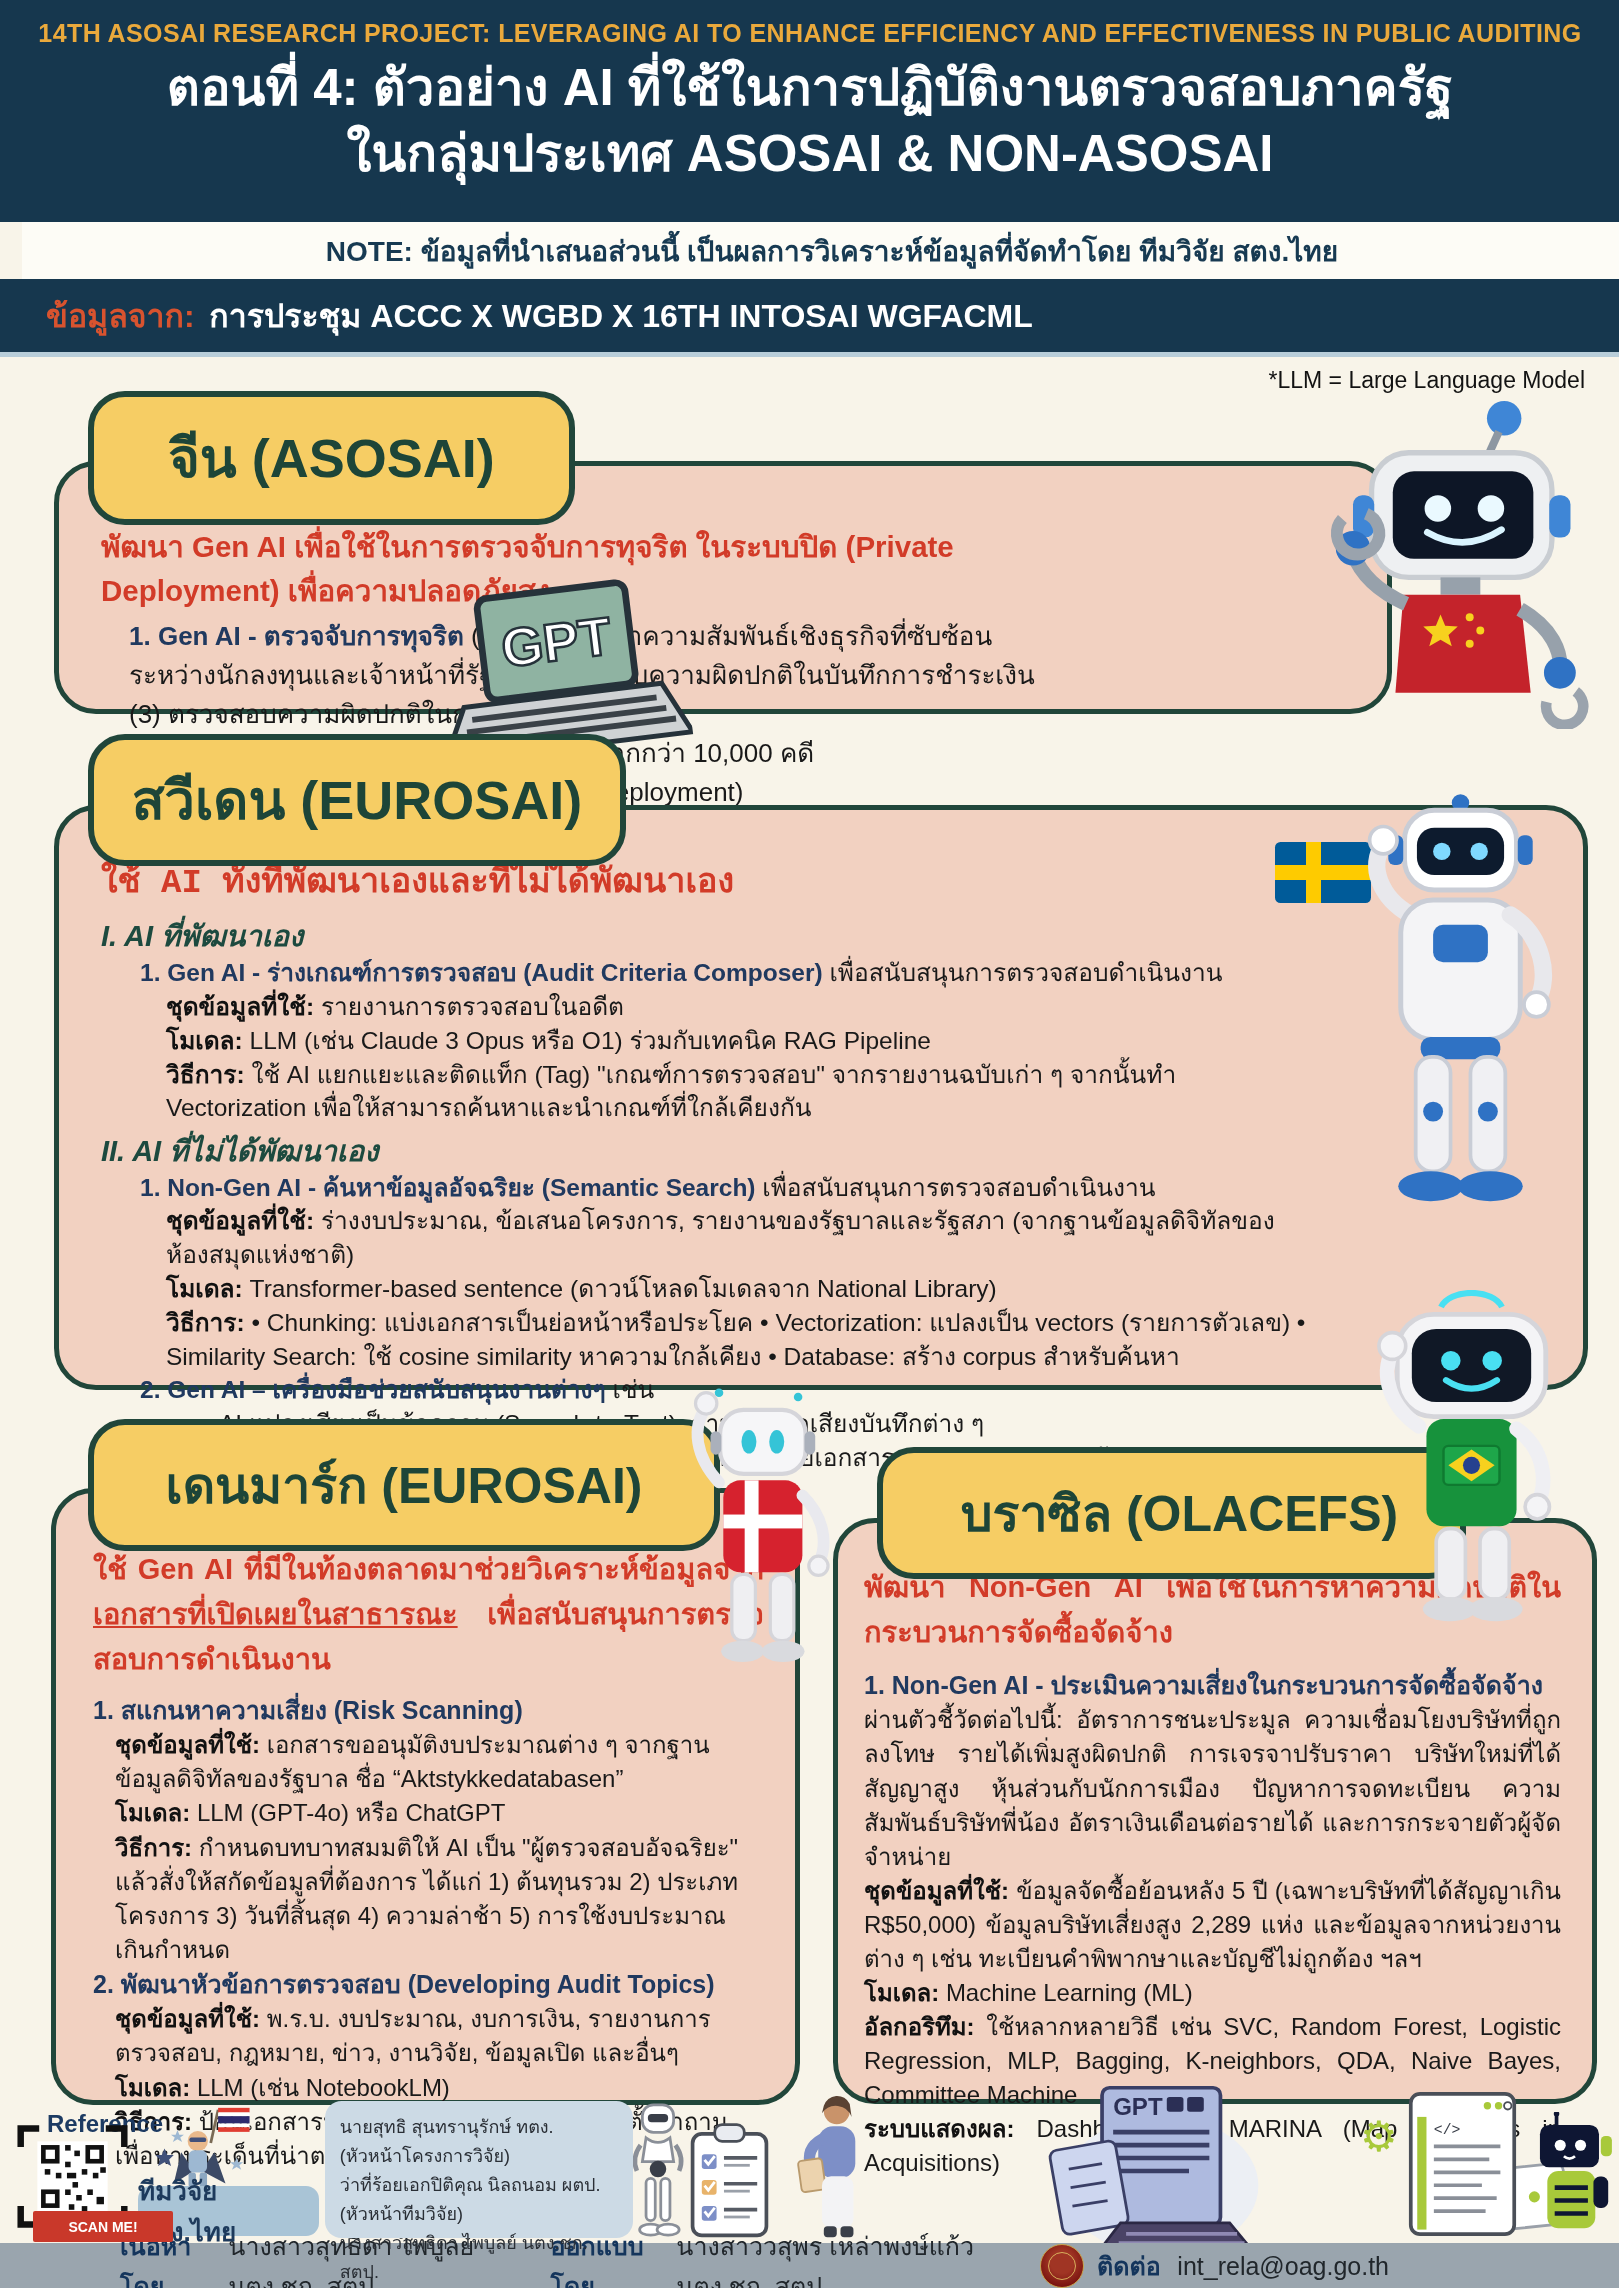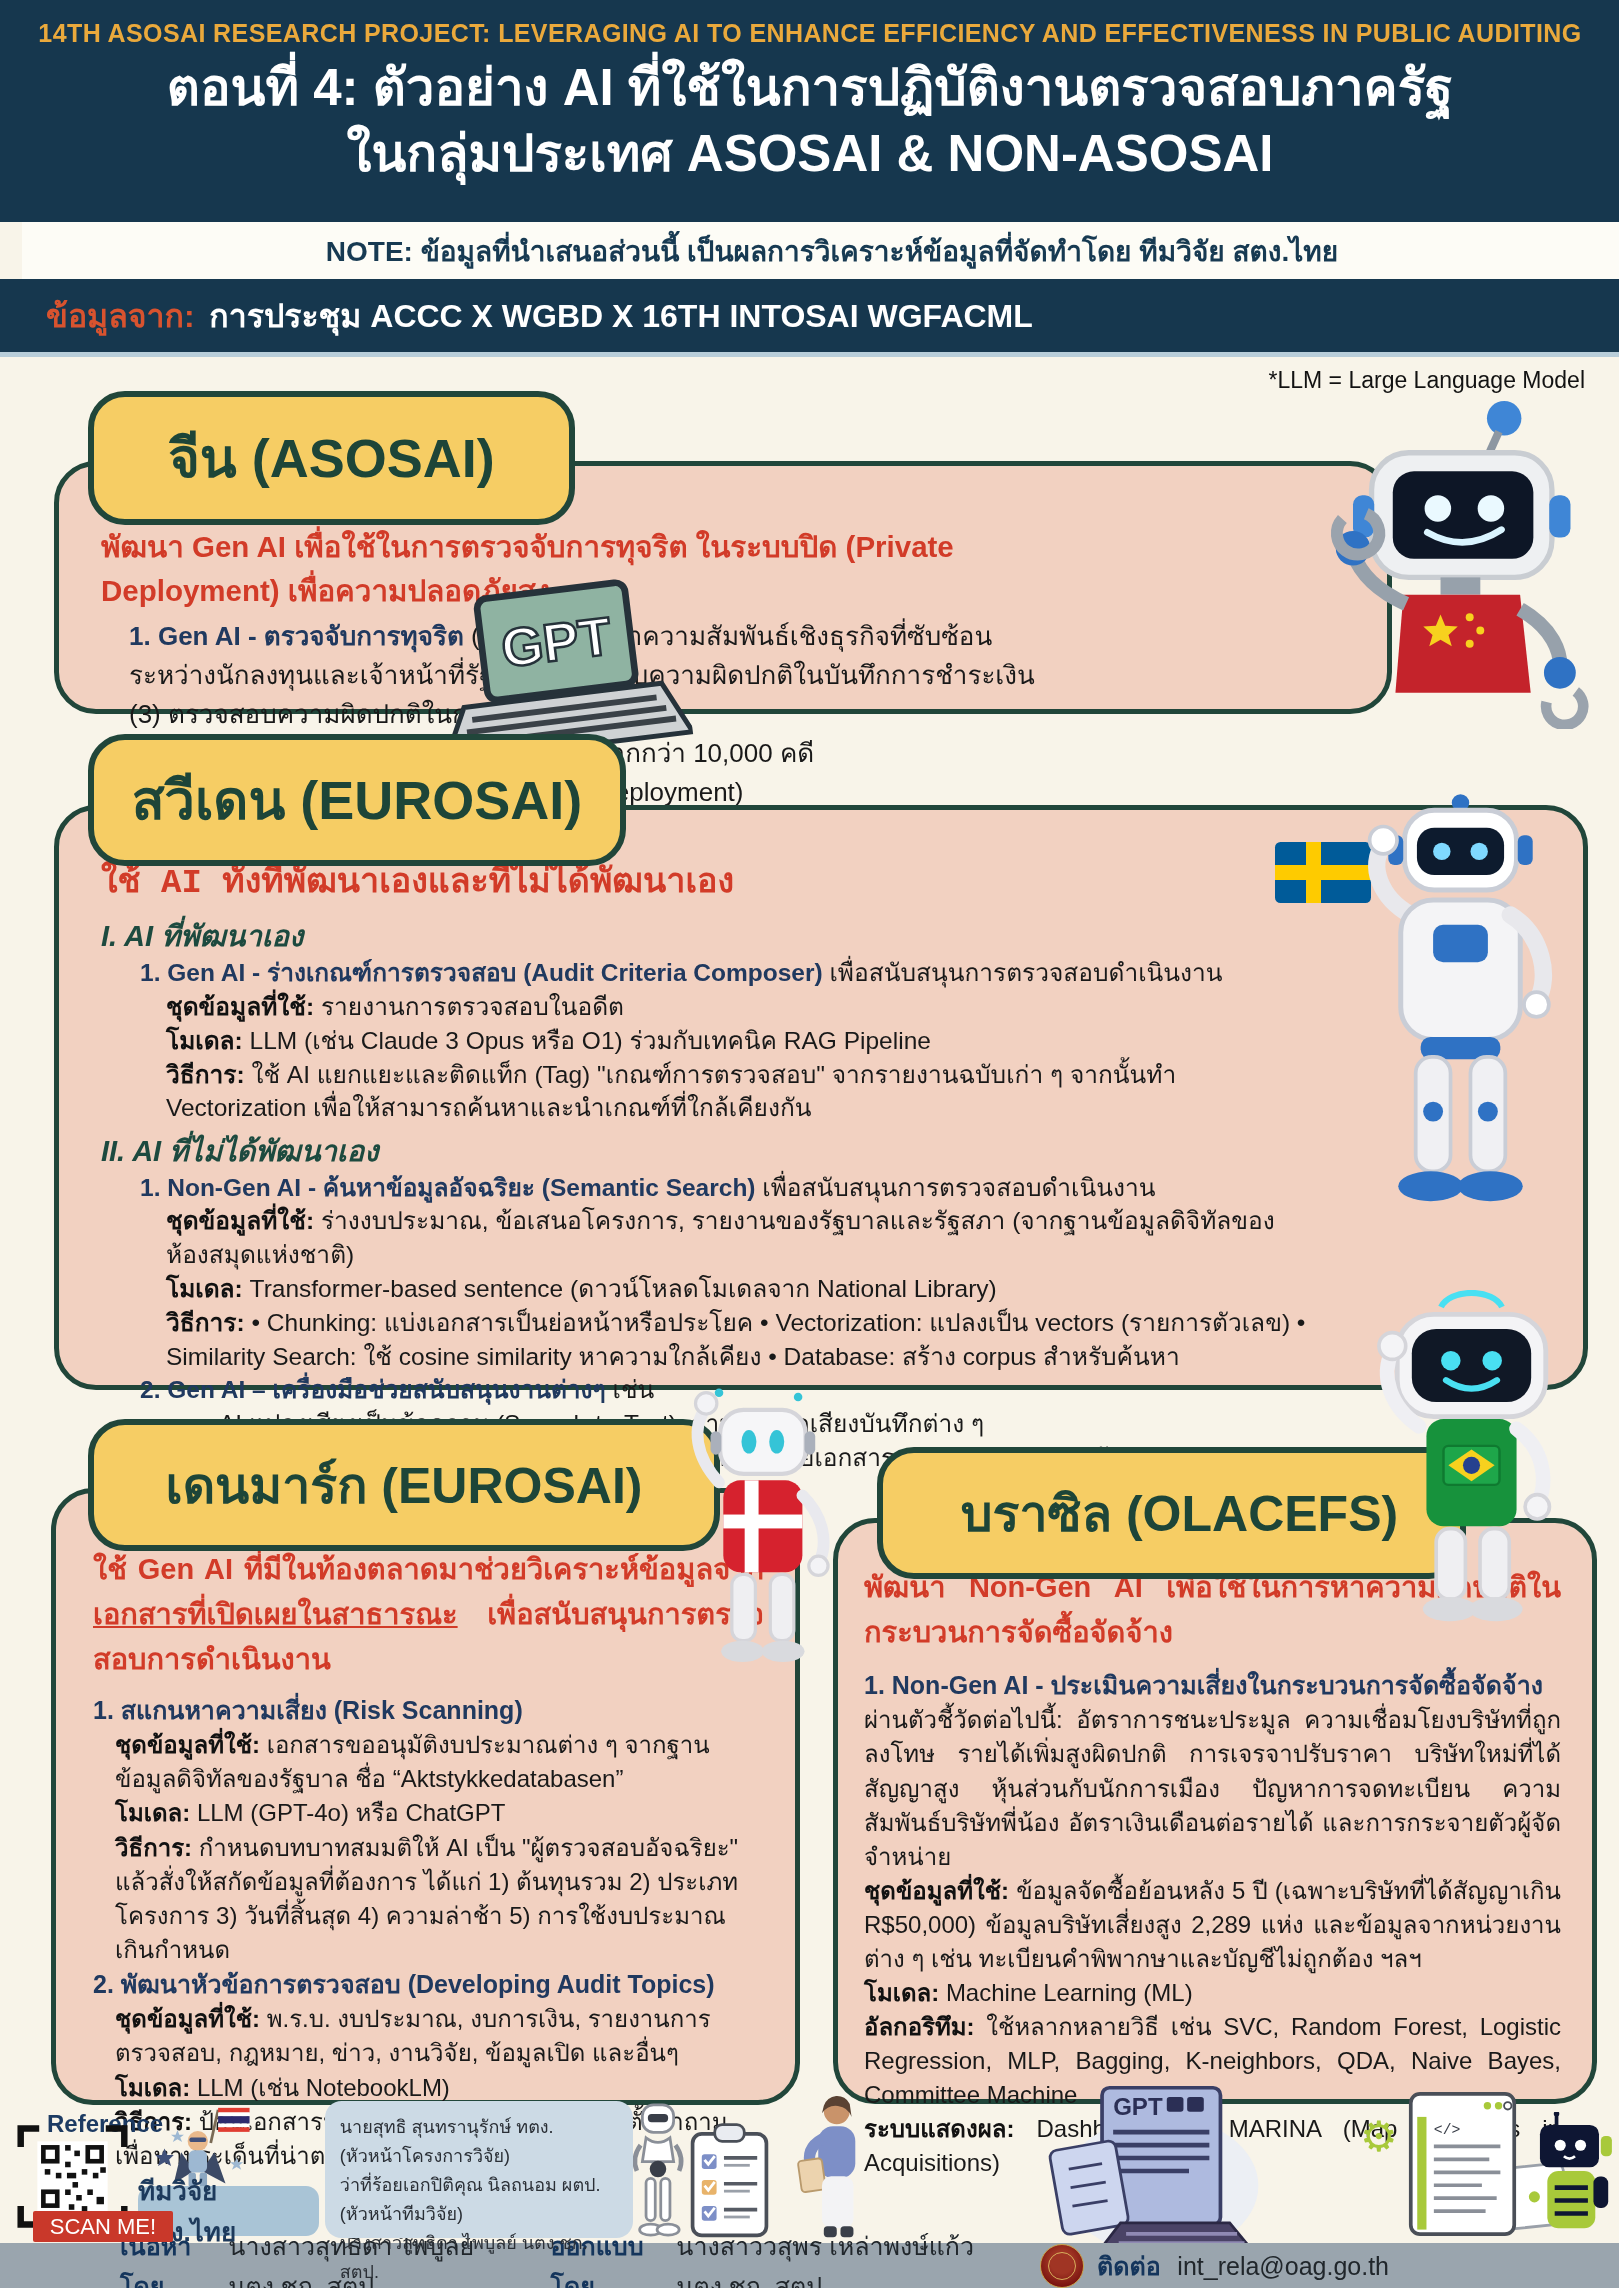--- a/index.html
+++ b/index.html
@@ -62,21 +62,21 @@
   .sweden-flag .v{position:absolute;left:31px;top:0;width:14.8px;height:100%;background:#fecb00;}
   .sweden-flag .h{position:absolute;left:0;top:23px;width:100%;height:14.8px;background:#fecb00;}
   .sweden-robot{left:1336px;top:784px;width:249px;height:461px;}
   .denmark-robot{left:672px;top:1377px;width:171px;height:305px;z-index:11;}
   .brazil-robot{left:1349px;top:1290px;width:245px;height:341px;z-index:11;}
 
   
   .reference-label{position:absolute;left:11px;top:2110px;font-size:24px;font-weight:bold;color:#1d3b63;z-index:12;margin-left:36px;}
   .qr{position:absolute;left:16.6px;top:2121px;width:111px;height:111px;z-index:12;}
   .scanme{position:absolute;left:33px;top:2211px;width:140px;height:31px;background:#c9382a;color:#fff;
-    font-weight:normal;font-size:22px;display:flex;align-items:center;justify-content:center;z-index:30;border-radius:2px;}
+    font-weight:bold;font-size:14px;display:flex;align-items:center;justify-content:center;z-index:30;border-radius:2px;}
   .mascot{position:absolute;left:146px;top:2106px;width:111px;height:85px;z-index:12;}
   .team-badge{position:absolute;left:138px;top:2186px;width:181px;height:50px;background:#a9c4d6;border-radius:13px;
     display:flex;align-items:center;justify-content:center;color:#1d3a5c;font-weight:bold;font-size:26px;z-index:12;}
   .names-box{position:absolute;left:325px;top:2101px;width:308px;height:137px;background:#ccdae5;border-radius:16.6px;
     padding:11px 14.8px;box-sizing:border-box;font-size:18px;color:#2a2f36;display:flex;flex-direction:column;
     justify-content:space-around;z-index:12;}
   .white-robot{left:624px;top:2101px;width:68px;height:138px;}
   .clipboard{left:685px;top:2121px;width:89px;height:120px;}
   .woman{left:783px;top:2091px;width:102px;height:150px;}
   .gpt-doc{left:1041px;top:2084px;width:222px;height:174px;z-index:6;}

